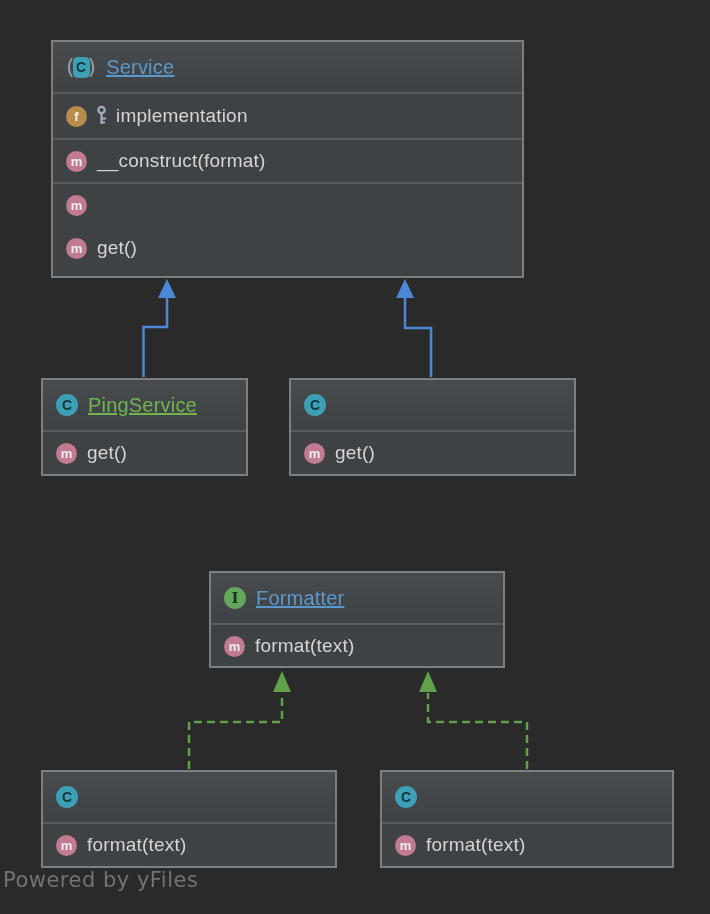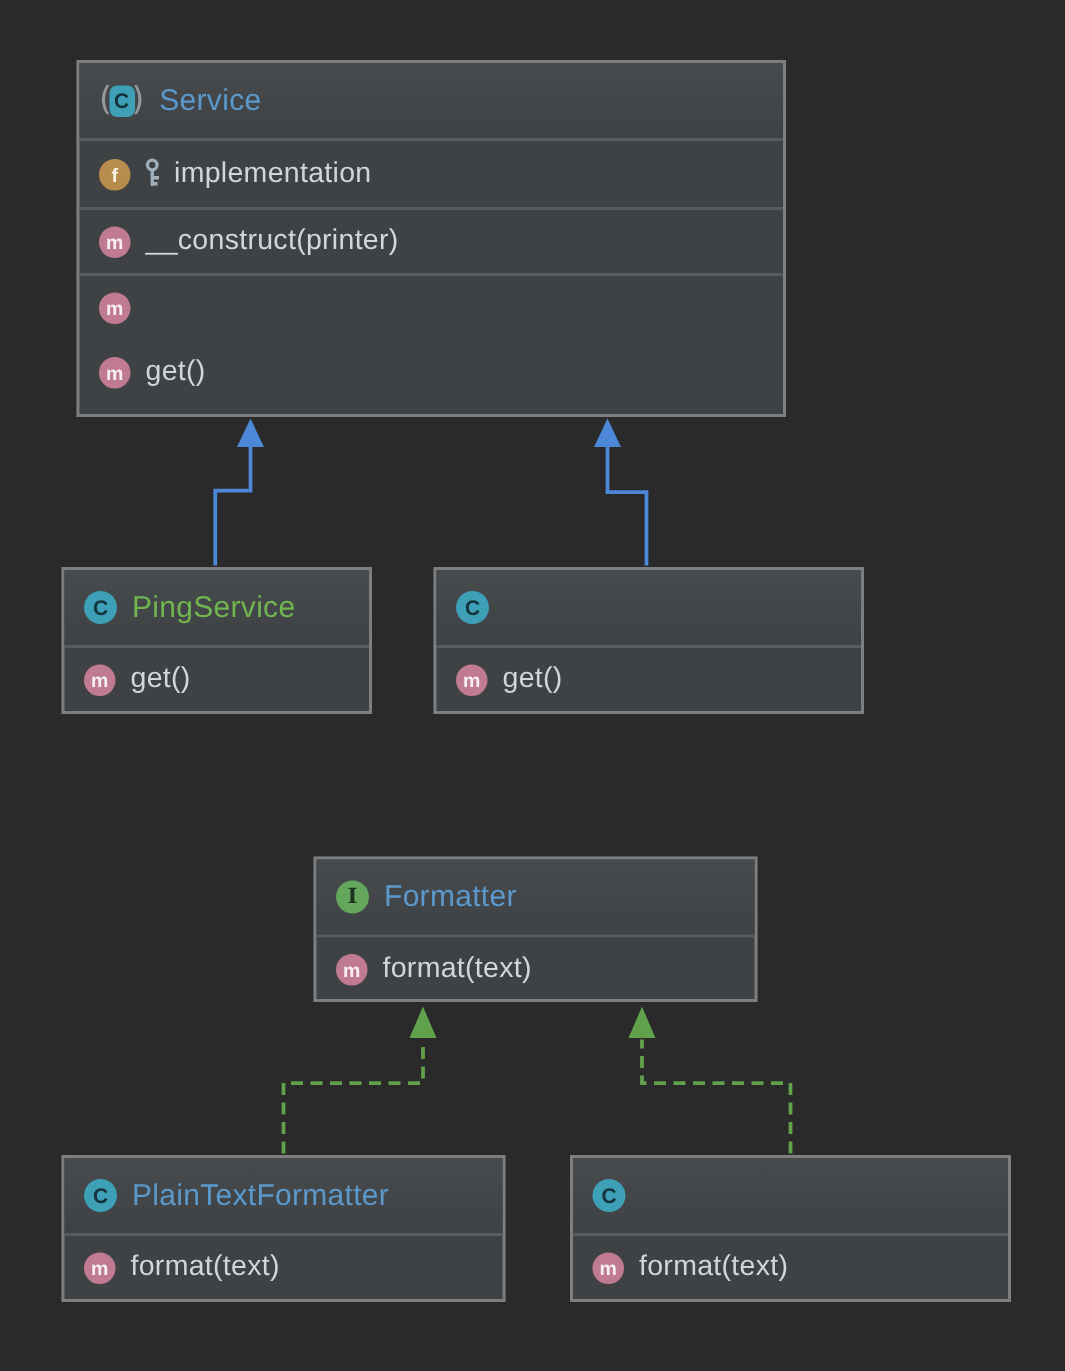--- a/index.html
+++ b/index.html
@@ -25,21 +25,21 @@
     box-sizing:border-box;flex:0 0 auto;
   }
   .row.title{
     height:50px;
     background:linear-gradient(#484b4d,#3f4244);
   }
   .row.member{height:44px;}
   .row.field-row{height:46px;}
   .row.sep{border-top:2px solid #595c5e;}
 
-  .cls-name{font-size:20px;letter-spacing:.2px;}
+  .cls-name{font-size:20px;letter-spacing:.2px;text-decoration:underline;}
   .name-blue{color:#5b99cc;}
   .name-green{color:#70b54f;}
   .member-label{font-size:19px;color:#d3d5d7;letter-spacing:.2px;}
 
   .circle{
     border-radius:50%;
     display:flex;align-items:center;justify-content:center;
     flex:0 0 auto;
     font-weight:bold;
   }
@@ -117,21 +117,21 @@
     <div class="row field-row sep">
       <span class="circle small icon-field">f</span>
       <svg class="key-icon" width="13" height="22" viewBox="0 0 13 22">
         <circle cx="6.5" cy="5" r="3.2" fill="none" stroke="#9fb0bc" stroke-width="2.2"></circle>
         <path d="M6.5 8.2 V19 M6.5 13.5 h4.5 M6.5 17.5 h3.5" fill="none" stroke="#9fb0bc" stroke-width="2.2"></path>
       </svg>
       <span class="member-label">implementation</span>
     </div>
     <div class="row member sep">
       <span class="circle small icon-method">m</span>
-      <span class="member-label">__construct(printer)</span>
+      <span class="member-label">__construct(format)</span>
     </div>
     <div class="row member sep">
       <span class="circle small icon-method">m</span>
     </div>
     <div class="row member">
       <span class="circle small icon-method">m</span>
       <span class="member-label">get()</span>
     </div>
   </div>
 
@@ -163,31 +163,31 @@
     </div>
     <div class="row member sep">
       <span class="circle small icon-method">m</span>
       <span class="member-label">format(text)</span>
     </div>
   </div>
 
   <div class="uml-box" style="left:41px;top:770px;width:296px;height:98px;">
     <div class="row title">
       <span class="circle big icon-class">C</span>
-      <span class="cls-name name-blue">PlainTextFormatter</span>
     </div>
     <div class="row member sep">
       <span class="circle small icon-method">m</span>
       <span class="member-label">format(text)</span>
     </div>
   </div>
 
   <div class="uml-box" style="left:380px;top:770px;width:294px;height:98px;">
     <div class="row title">
       <span class="circle big icon-class">C</span>
     </div>
     <div class="row member sep">
       <span class="circle small icon-method">m</span>
       <span class="member-label">format(text)</span>
     </div>
   </div>
 
+  <div class="watermark">Powered by yFiles</div>
 </div>
 
 </body></html>

